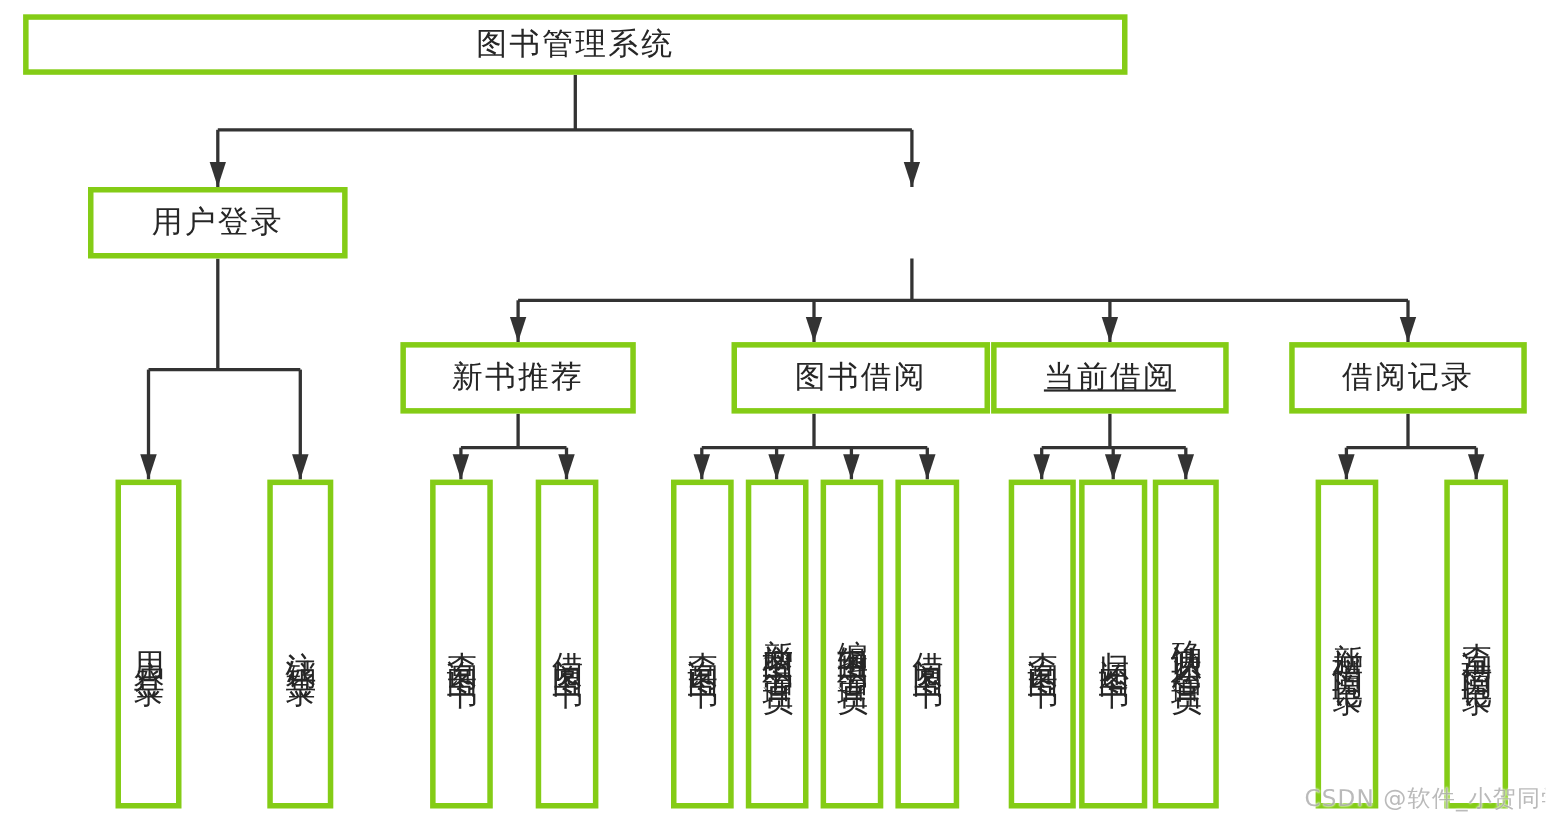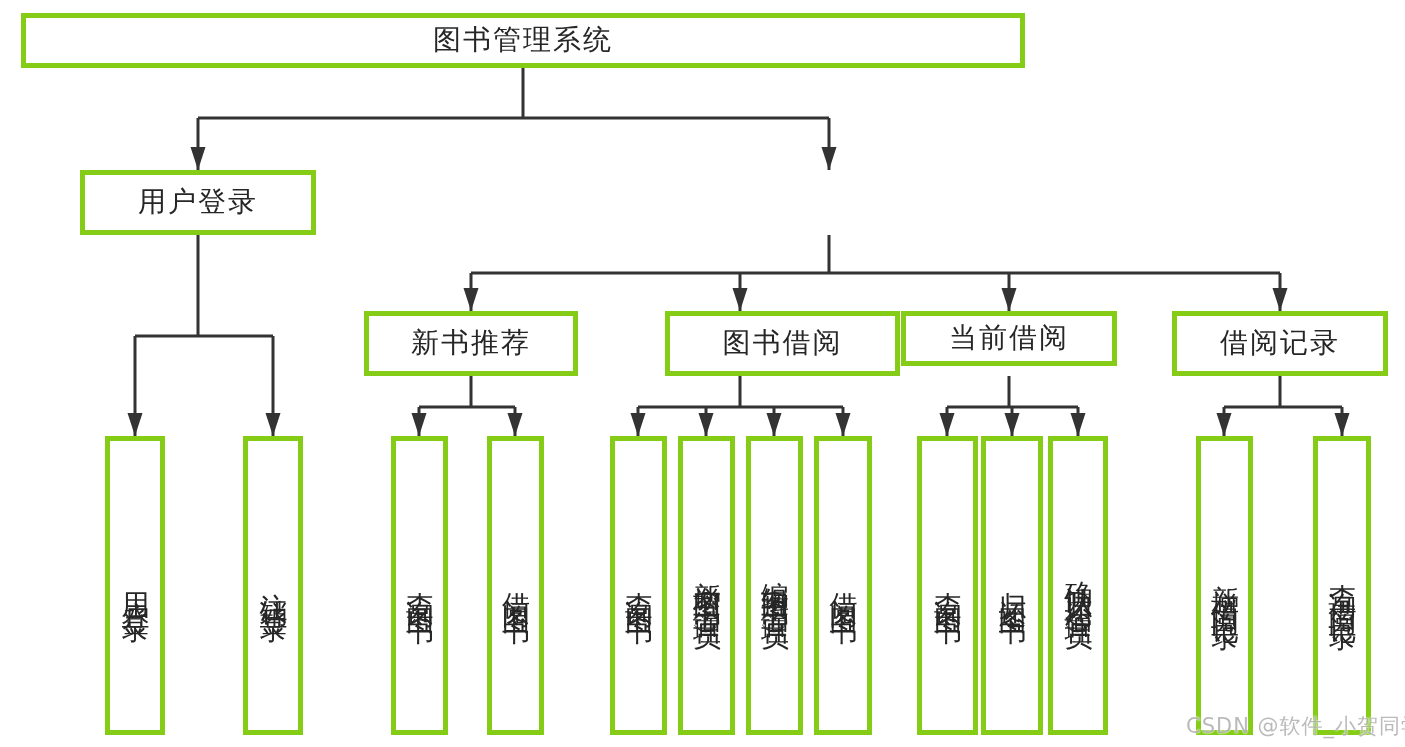--- a/index.html
+++ b/index.html
@@ -115,21 +115,21 @@
       <path class="cl" d="M1342,407 V436" marker-end="url(#arrowhead)"></path>
     </g>
   </svg>
 
   <div class="node h" style="left:21px; top:13px; width:1004px; height:55px;">图书管理系统</div>
 
   <div class="node h" style="left:80px; top:170px; width:236px; height:65px;">用户登录</div>
 
   <div class="node h" style="left:364px; top:311px; width:214px; height:65px;">新书推荐</div>
   <div class="node h" style="left:633px; top:311px; width:235px; height:65px;margin-left:32px;">图书借阅</div>
-  <div class="node h" style="left:901px; top:311px; width:216px; height:55px;">当前借阅</div>
+  <div class="node h" style="left:901px; top:311px; width:216px; height:65px;text-decoration:underline;">当前借阅</div>
   <div class="node h" style="left:1172px; top:311px; width:216px; height:65px;">借阅记录</div>
 
   <div class="node v" style="left:105px; top:436px; width:60px; height:299px;">用户登录</div>
   <div class="node v" style="left:243px; top:436px; width:60px; height:299px;">注销登录</div>
 
   <div class="node v" style="left:391px; top:436px; width:57px; height:299px;">查询图书</div>
   <div class="node v" style="left:487px; top:436px; width:57px; height:299px;">借阅图书</div>
 
   <div class="node v" style="left:610px; top:436px; width:57px; height:299px;">查询图书</div>
   <div class="node v" style="left:678px; top:436px; width:57px; height:299px; letter-spacing:6px;">新增图书（管理员）</div>

